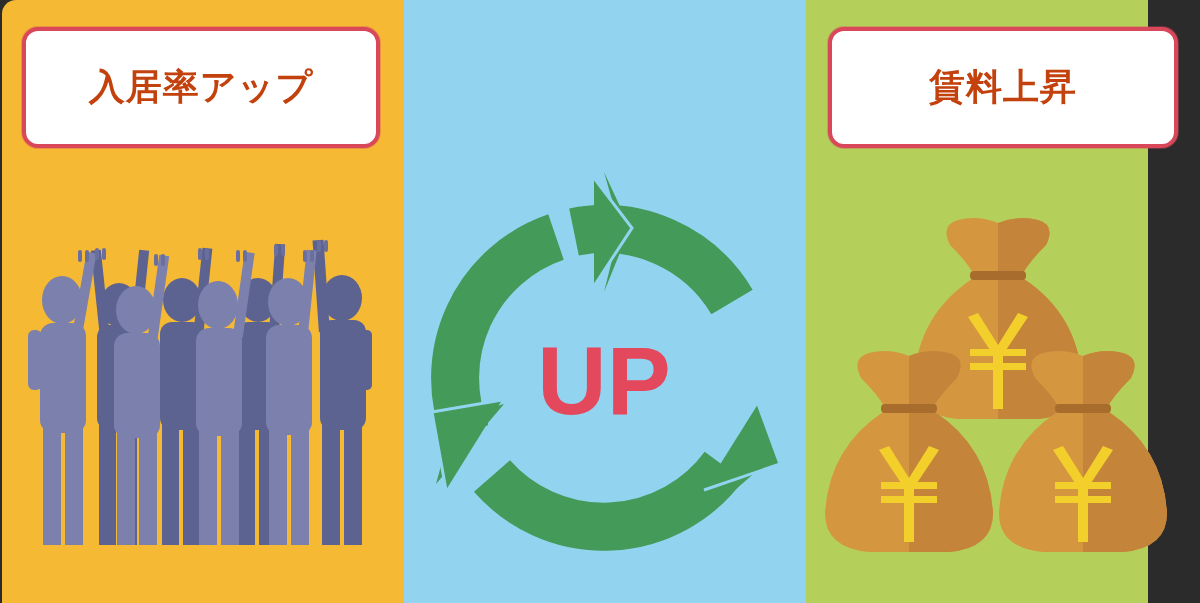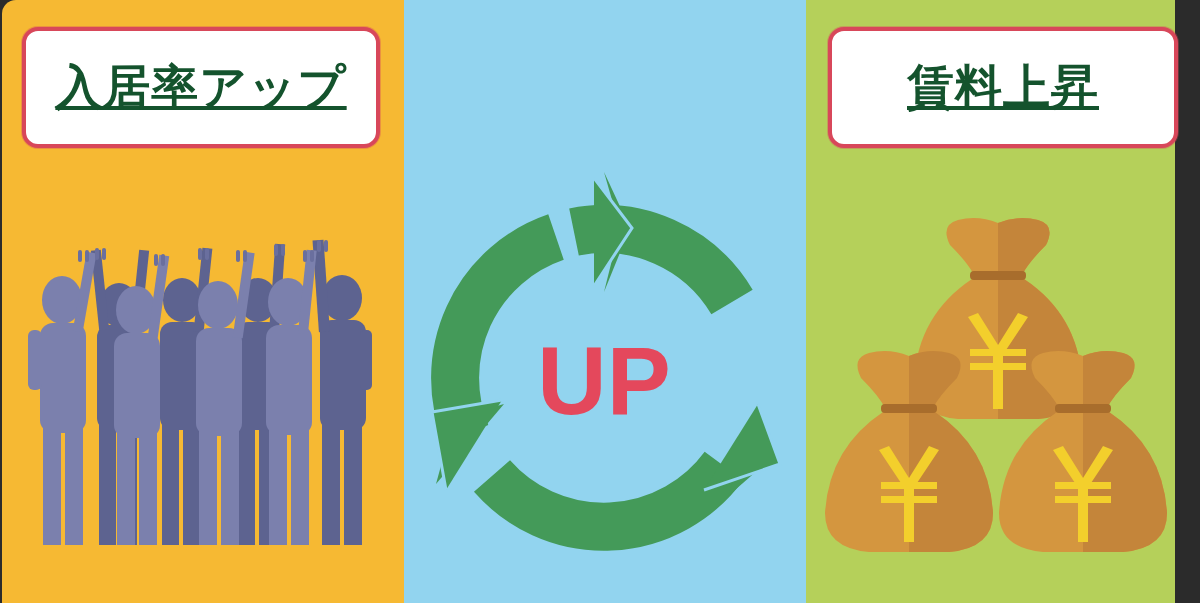--- a/index.html
+++ b/index.html
@@ -9,33 +9,32 @@
       font-family: "DejaVu Sans", sans-serif;
     }
     .stage {
       position: absolute; left: 2px; top: 0; width: 1198px; height: 603px;
       border-radius: 14px 14px 0 0; overflow: hidden;
       display: flex;
     }
     .panel { position: relative; height: 603px; }
     .panel-1 { width: 402px; }
     .panel-2 { width: 402px; }
-    .panel-3 { width: 369px; }
+    .panel-3 { width: 342px; }
     .label-box {
       position: absolute; top: 27px; height: 121px;
       background: #ffffff; border: 4px solid #d8475a;
       border-radius: 16px; box-sizing: border-box;
       display: flex; align-items: center; justify-content: center;
       box-shadow: 0 0 0 1px rgba(216,71,90,0.35);
     }
     .label-text {
-      color: #14532d; font-weight: bold; font-size: 47px;
+      color: #c2410c; font-weight: bold; font-size: 36px;
       letter-spacing: 1px; white-space: nowrap;
       font-family: "DejaVu Sans", sans-serif;
-      text-decoration: underline;
     }
     svg { position: absolute; }
   </style>
 </head>
 <body>
 
 <div class="stage">
 
   <div class="panel panel-1" style="background:#f6b933;">
     <div class="label-box" style="left:20px; width:358px;">

